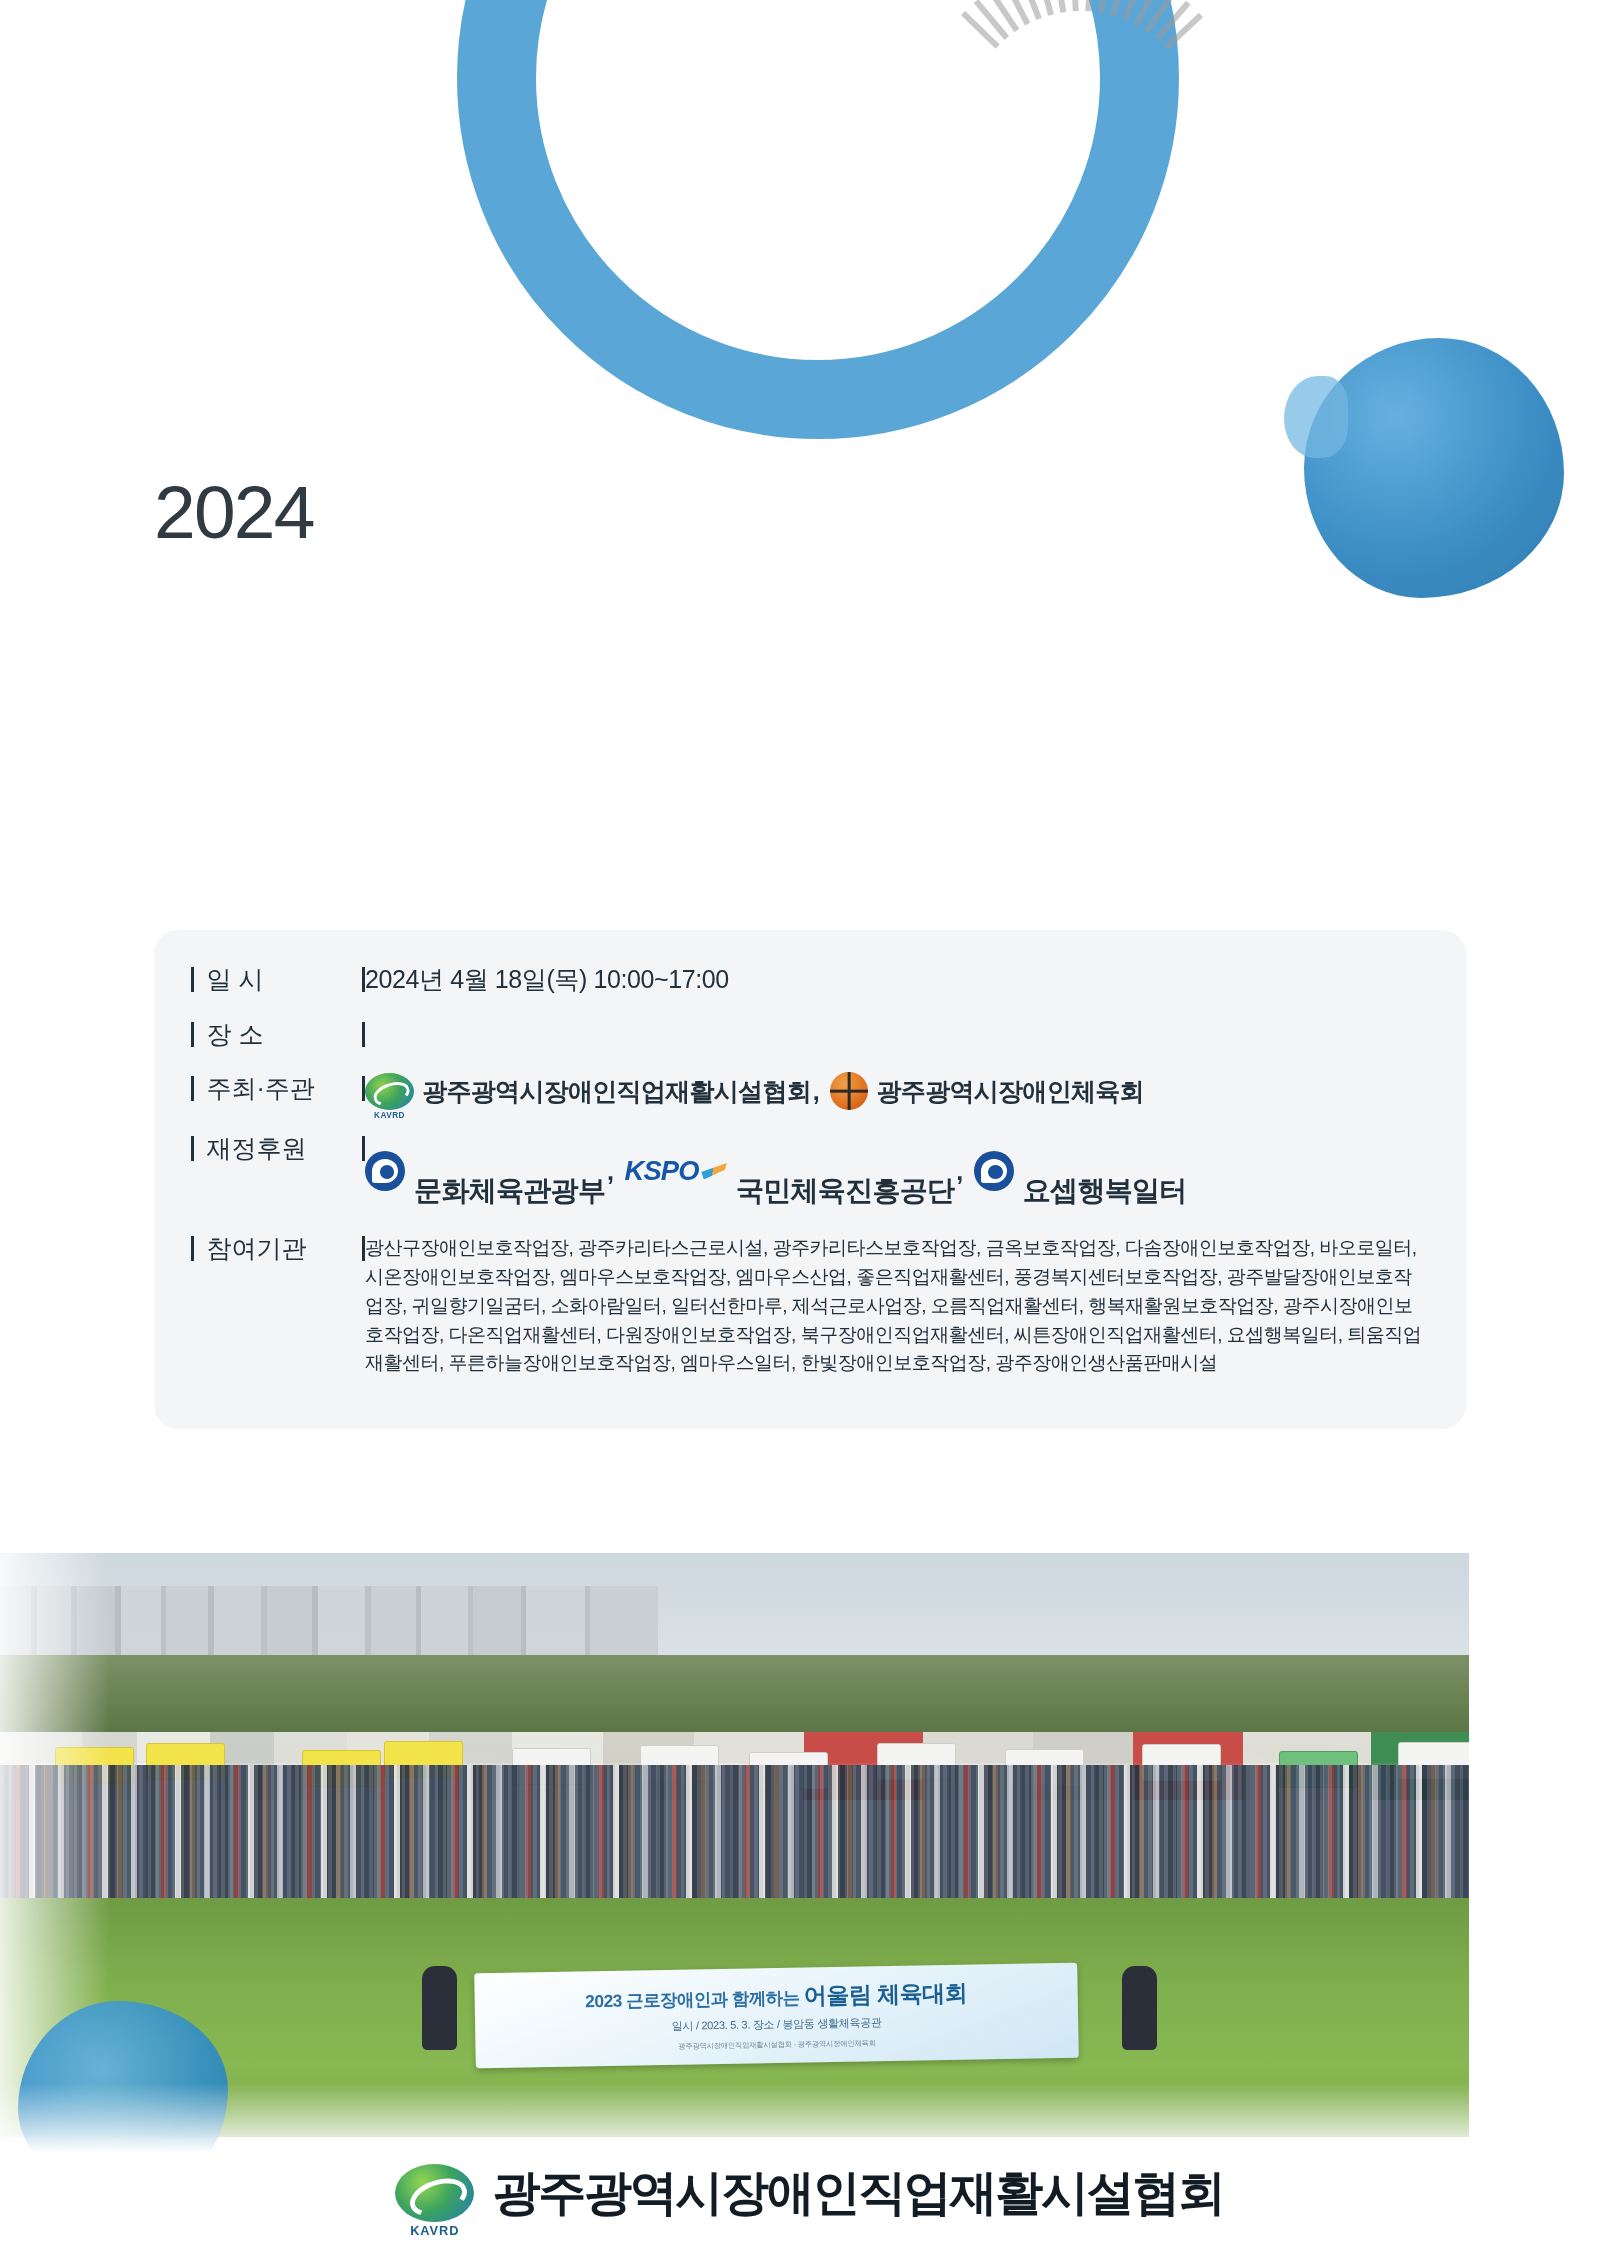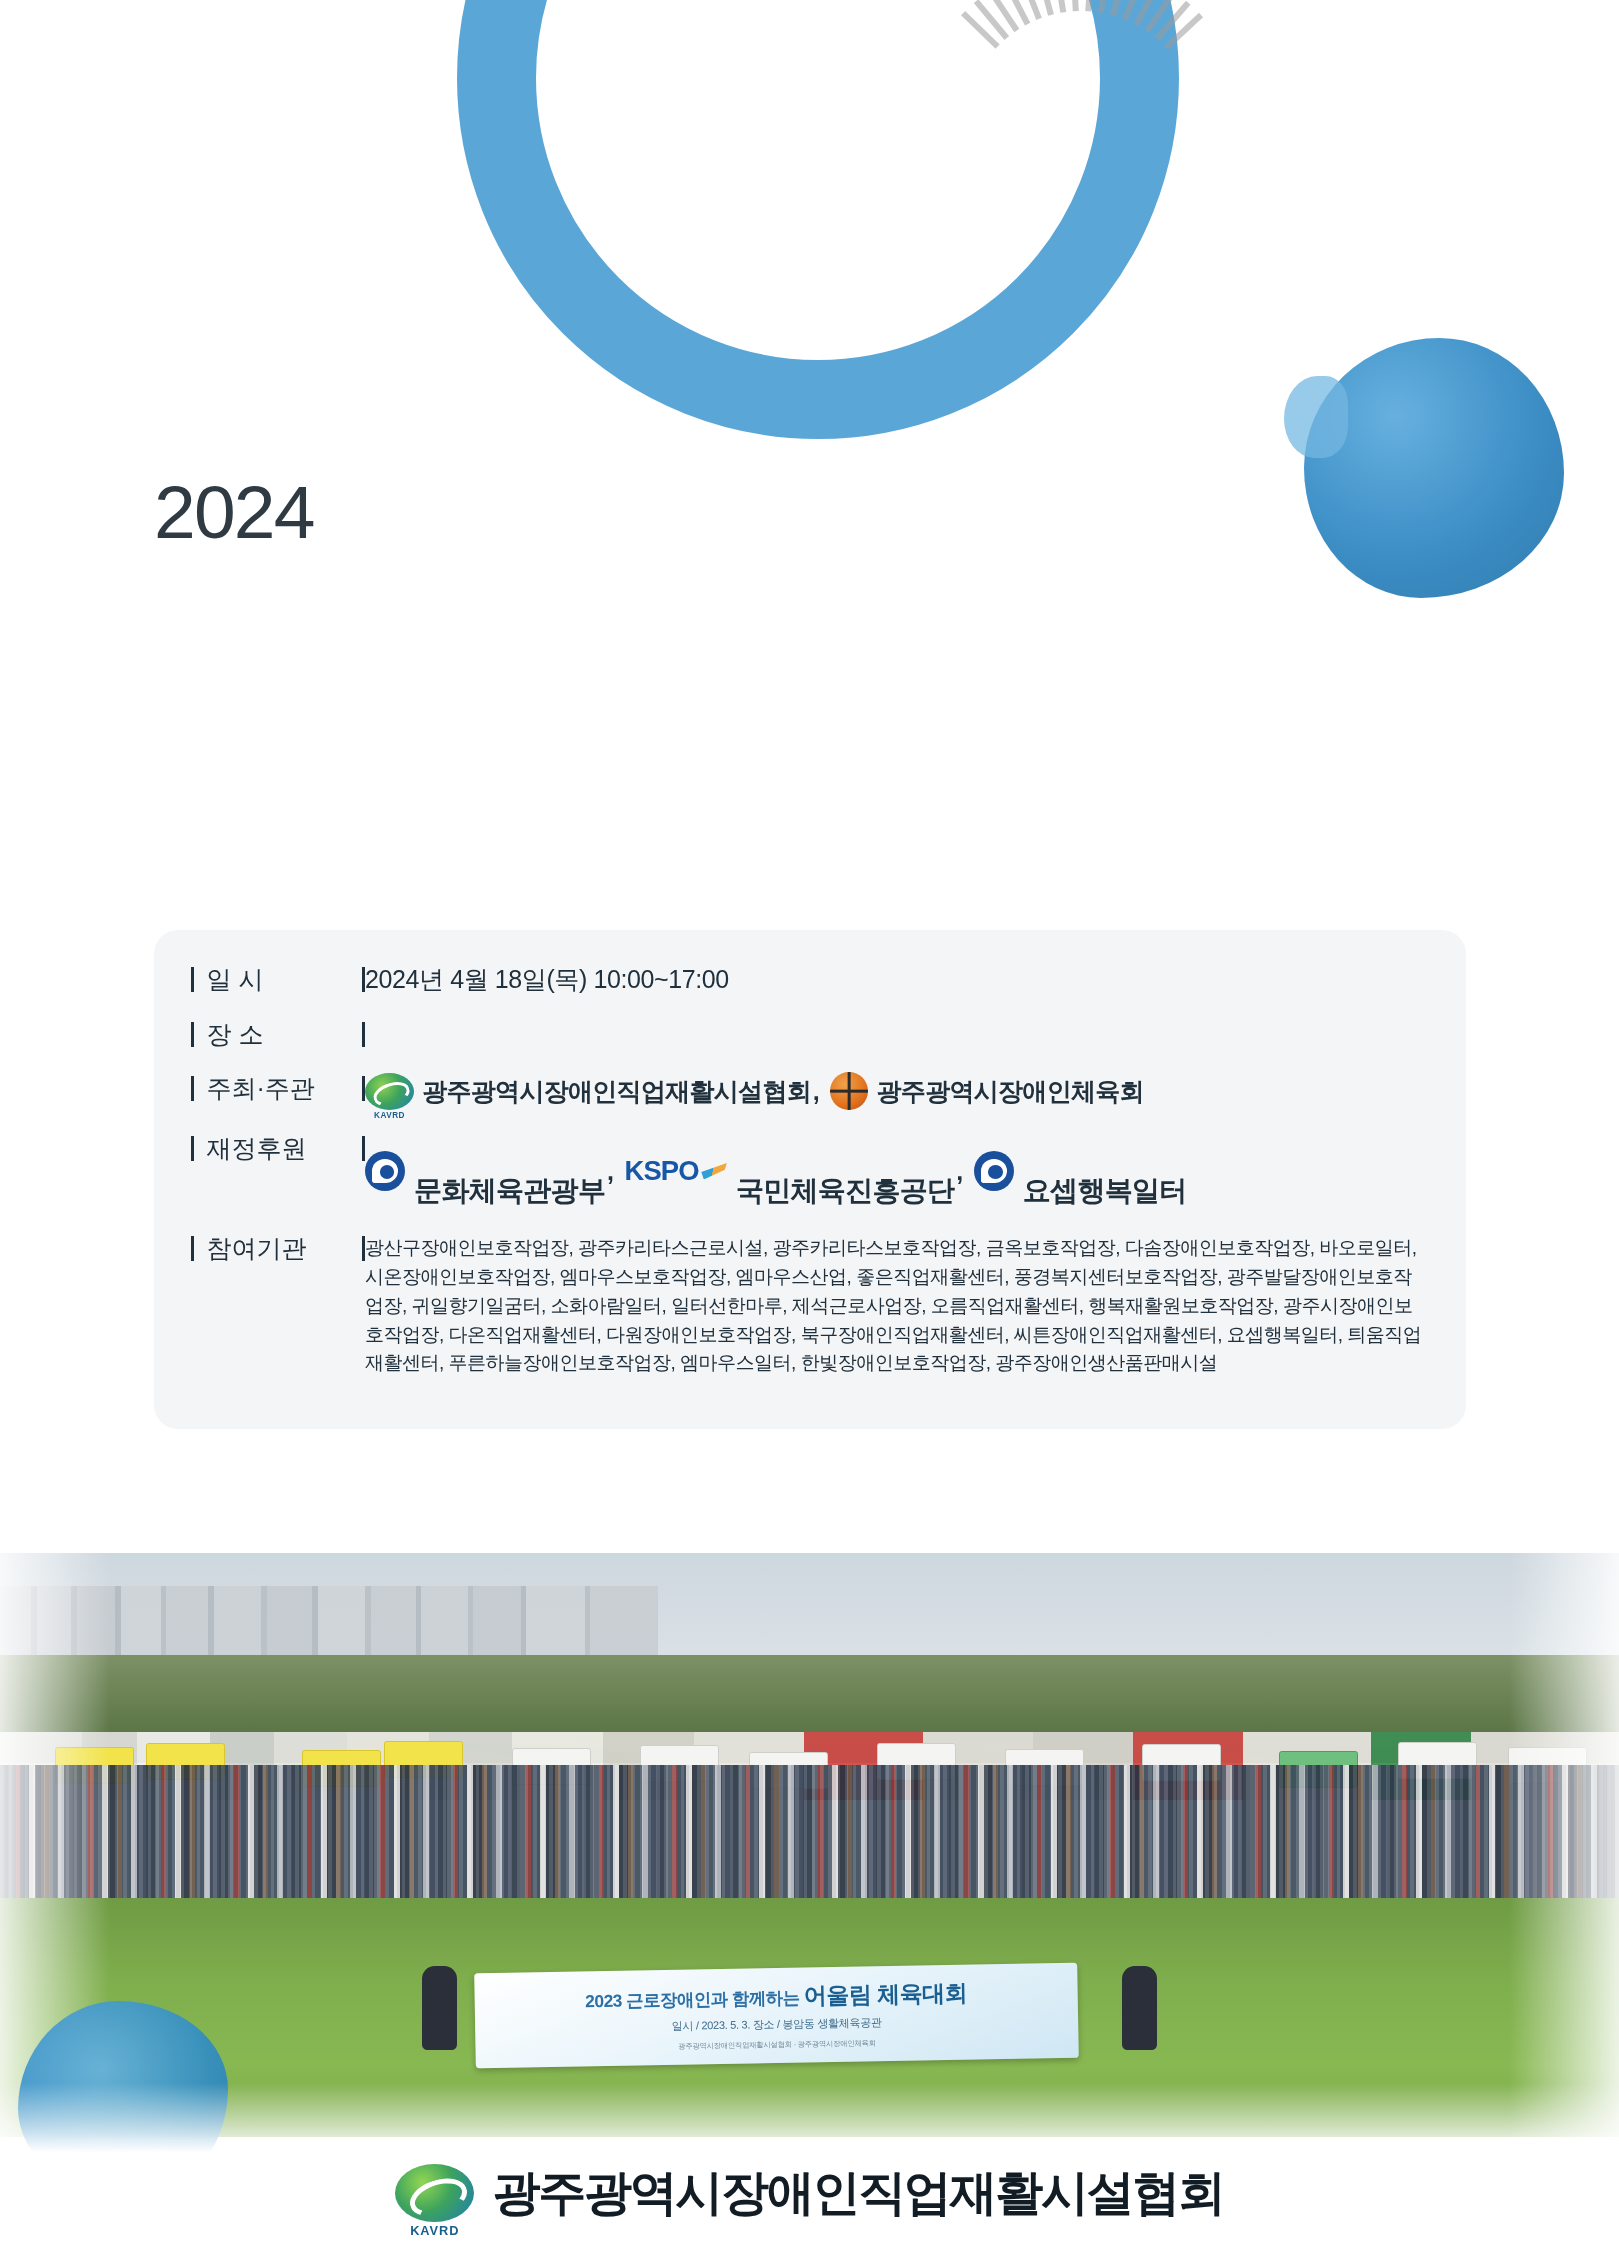--- a/index.html
+++ b/index.html
@@ -267,40 +267,41 @@
   }
   .logo-kspo {
     display: inline-flex;
     align-items: center;
     margin-right: 9.1px;
     flex: 0 0 auto;
   }
   .kspo-text {
     font-size: 27.4px;
     font-weight: bold;
+    font-style: italic;
     color: #1657a8;
     letter-spacing: -0.9px;
   }
   .kspo-swoosh {
     display: inline-block;
     width: 25.6px;
     height: 16.4px;
     margin-left: 2.7px;
     background: linear-gradient(100deg, #2f9fd8 0%, #2f9fd8 45%, #f2a63b 46%, #f2a63b 100%);
     clip-path: polygon(0 55%, 100% 0, 92% 42%, 10% 100%);
   }
   .org-name { font-weight: bold; font-size: 25px; letter-spacing: -0.7px; }
   .org-name.sm { font-size: 28px; margin-top: 40px; }
 
   
   .photo {
     position: absolute;
     left: 0;
     top: 1553px;
-    width: 1619px;
+    width: 1469px;
     height: 585px;
     overflow: hidden;
     z-index: 3;
   }
   .sky {
     position: absolute; left:0; top:0; width:100%; height: 128px;
     background: linear-gradient(#cdd7de 0%, #dde4e8 100%);
   }
   .skyline {
     position: absolute; left: 0; top: 33px; width: 658px; height: 102px;

